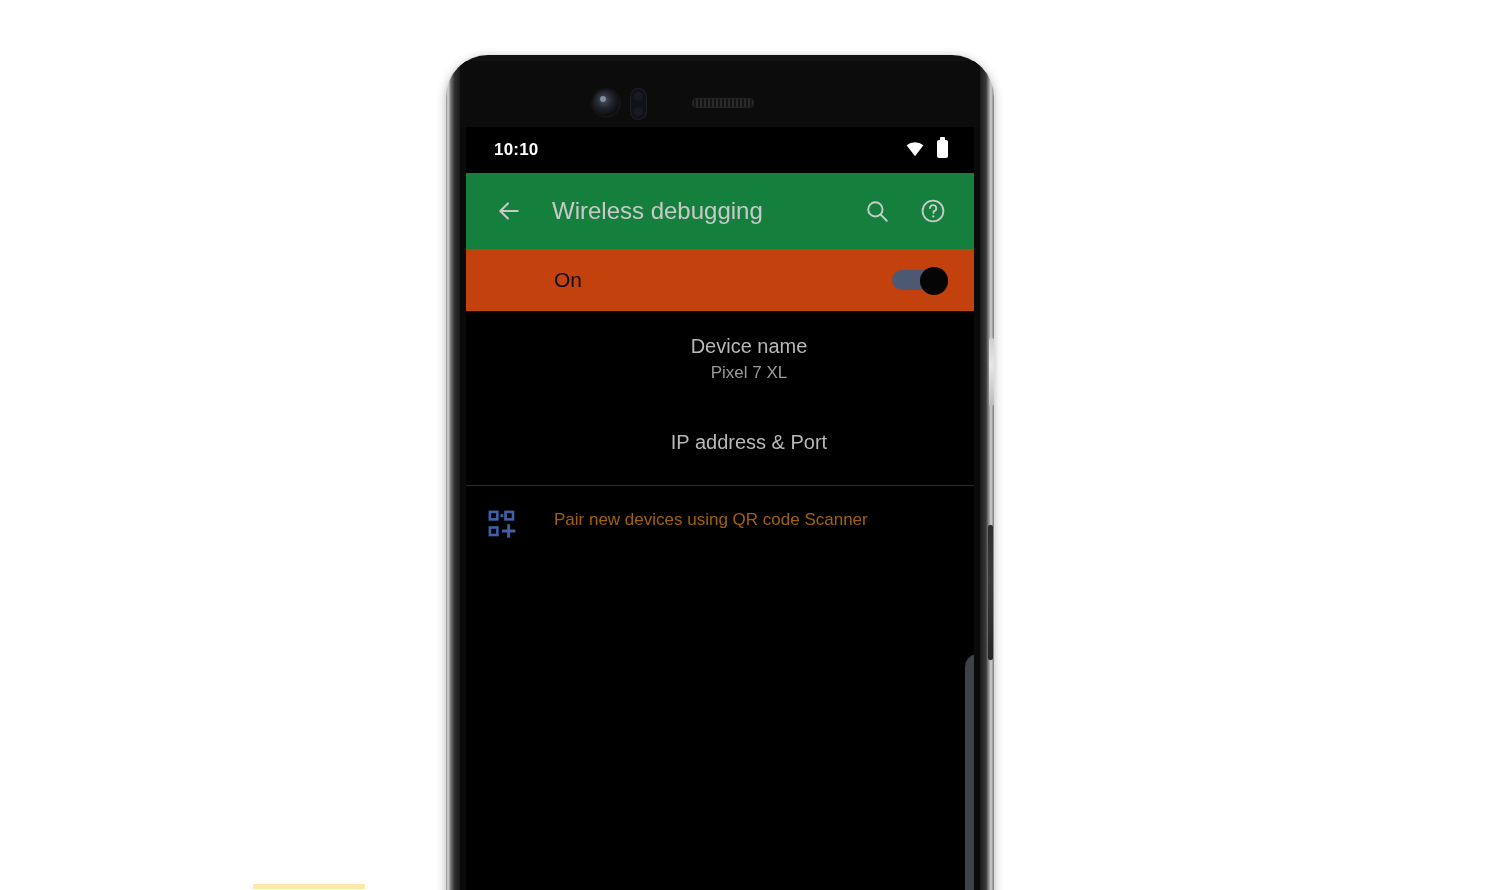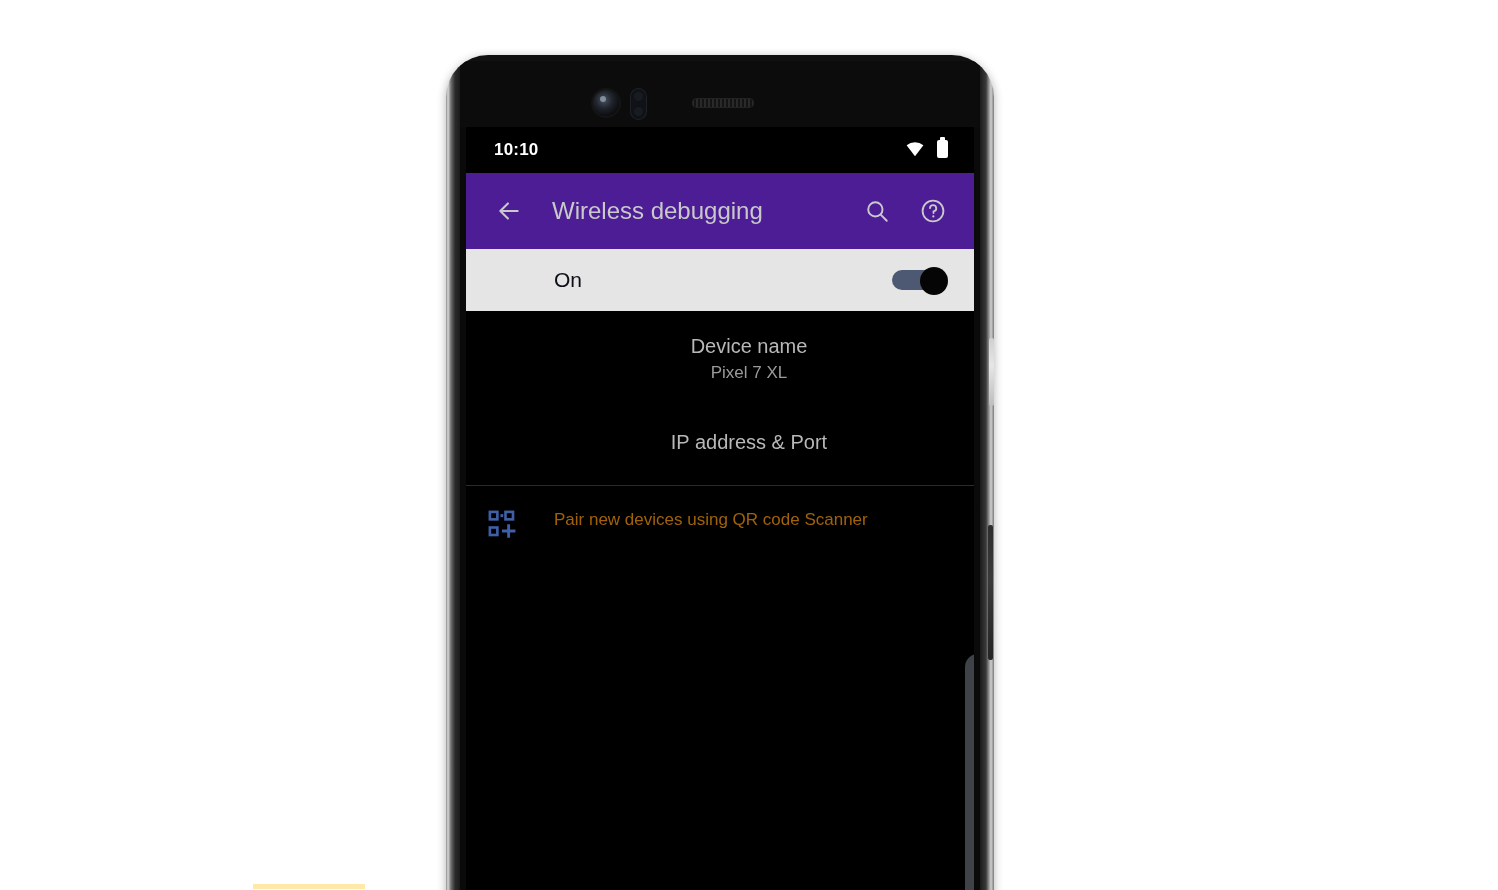--- a/index.html
+++ b/index.html
@@ -156,21 +156,21 @@
     left: 3px; top: -3px;
     width: 5px; height: 3px;
     border-radius: 1px 1px 0 0;
     background: #ffffff;
   }
 
   
   #app-bar {
     position: relative;
     height: 76px;
-    background: #4c1d95;
+    background: #15803d;
     display: flex;
     align-items: center;
   }
   #back-icon {
     margin-left: 30px;
     width: 26px; height: 26px;
     flex: 0 0 auto;
   }
   #app-title {
     margin-left: 30px;
@@ -184,21 +184,21 @@
     width: 26px; height: 26px;
     flex: 0 0 auto;
     margin-right: 28px;
   }
   #search-icon { margin-right: 30px; }
 
   
   #on-banner {
     position: relative;
     height: 62px;
-    background: #e5e5e5;
+    background: #c2410c;
     display: flex;
     align-items: center;
   }
   #on-label {
     margin-left: 88px;
     color: #0c0f16;
     font-size: 21px;
   }
   #toggle {
     position: absolute;

